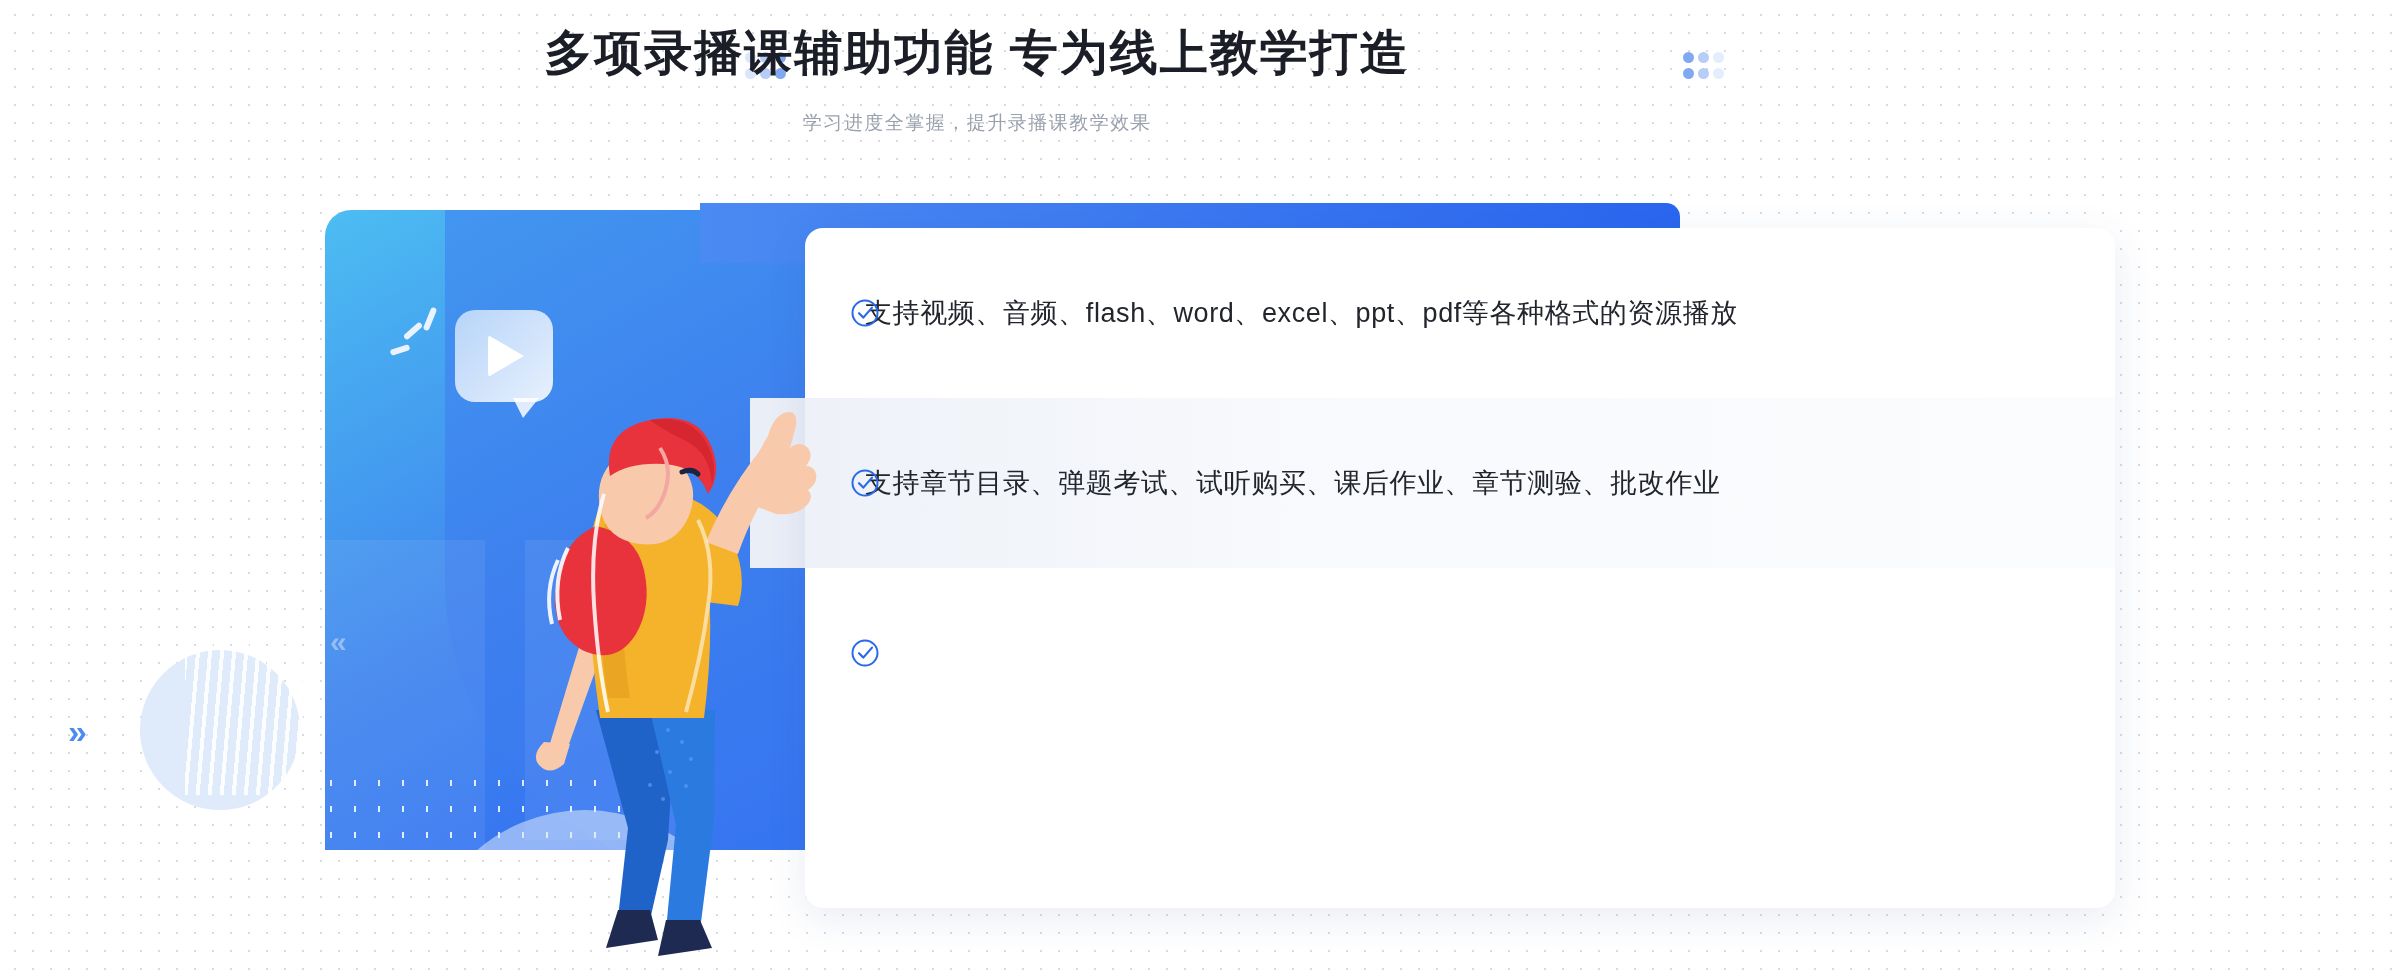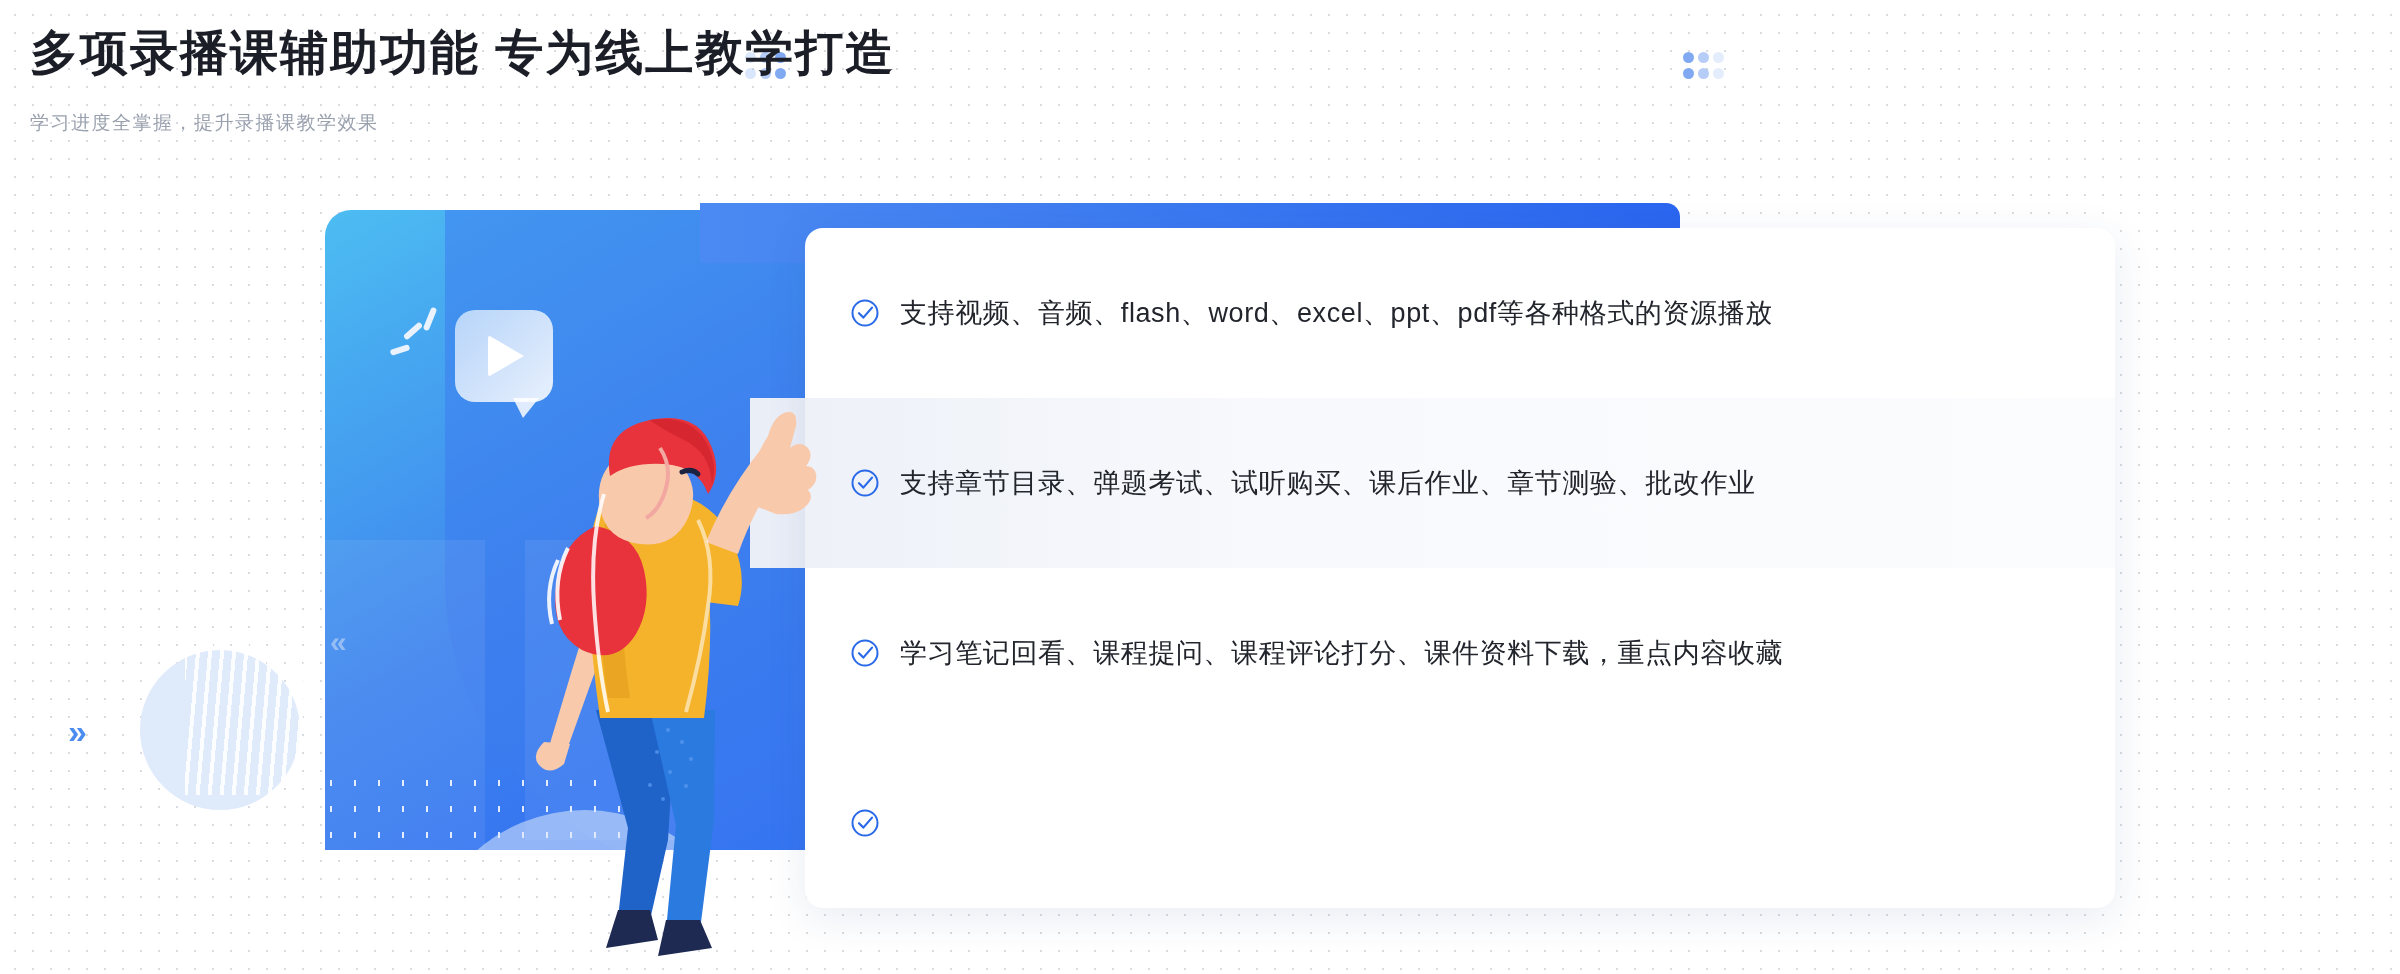--- a/index.html
+++ b/index.html
@@ -15,21 +15,21 @@
     position:absolute; inset:0; width:2400px; height:974px;
     background-color:#ffffff;
     background-image:radial-gradient(circle, #d9dbe0 1.1px, transparent 1.2px);
     background-size:18px 18px;
     background-position:6px 6px;
     overflow:hidden;
   }
   
   .header{
     position:absolute; top:0; left:0; width:1924px; height:150px;
-    text-align:left; z-index:6;padding-left:30px;
+    text-align:center; z-index:6;padding-left:30px;
   }
   .title{
     margin-top:22px;
     font-size:48px; font-weight:700; color:#1b1e26;
     letter-spacing:2px; line-height:62px;
     white-space:nowrap;
   }
   .subtitle{
     margin-top:26px;
     font-size:19px; color:#9aa1ae; letter-spacing:1.5px;
@@ -112,21 +112,21 @@
   }
   
   .card{
     position:absolute; left:805px; top:228px; width:1310px; height:680px;
     background:#ffffff; border-radius:18px;
     box-shadow:0 10px 40px rgba(40,70,140,.10);
     z-index:4; overflow:hidden;
   }
   .row{
     position:relative; display:flex; align-items:center;
-    height:170px; padding-left:95px;
+    height:170px; padding-left:60px;
   }
   .row.highlight{
     background:linear-gradient(90deg,#eef1f8 0%,#f7f9fc 35%,#fbfcfe 100%);
   }
   .row .check{
     position:absolute; left:45px; top:50%; transform:translateY(-50%);
     width:30px; height:30px;
   }
   .row .text{
     font-size:27px; color:#22252c; letter-spacing:.6px; white-space:nowrap;
@@ -268,27 +268,20 @@
     </div>
 
     <div class="row highlight">
       <svg class="check" viewBox="0 0 30 30">
         <circle cx="15" cy="15" r="12.5" fill="none" stroke="#2a6ae8" stroke-width="2"></circle>
         <path d="M9 15.2 l4.3 4.4 L22 9.6" fill="none" stroke="#2a6ae8" stroke-width="2.2" stroke-linecap="round" stroke-linejoin="round"></path>
       </svg>
       <span class="text">支持章节目录、弹题考试、试听购买、课后作业、章节测验、批改作业</span>
     </div>
 
-    <div class="row">
-      <svg class="check" viewBox="0 0 30 30">
-        <circle cx="15" cy="15" r="12.5" fill="none" stroke="#2a6ae8" stroke-width="2"></circle>
-        <path d="M9 15.2 l4.3 4.4 L22 9.6" fill="none" stroke="#2a6ae8" stroke-width="2.2" stroke-linecap="round" stroke-linejoin="round"></path>
-      </svg>
-      <span class="text">学习笔记回看、课程提问、课程评论打分、课件资料下载，重点内容收藏</span>
-    </div>
 
     <div class="row">
       <svg class="check" viewBox="0 0 30 30">
         <circle cx="15" cy="15" r="12.5" fill="none" stroke="#2a6ae8" stroke-width="2"></circle>
         <path d="M9 15.2 l4.3 4.4 L22 9.6" fill="none" stroke="#2a6ae8" stroke-width="2.2" stroke-linecap="round" stroke-linejoin="round"></path>
       </svg>
     </div>
 
   </div>
 

